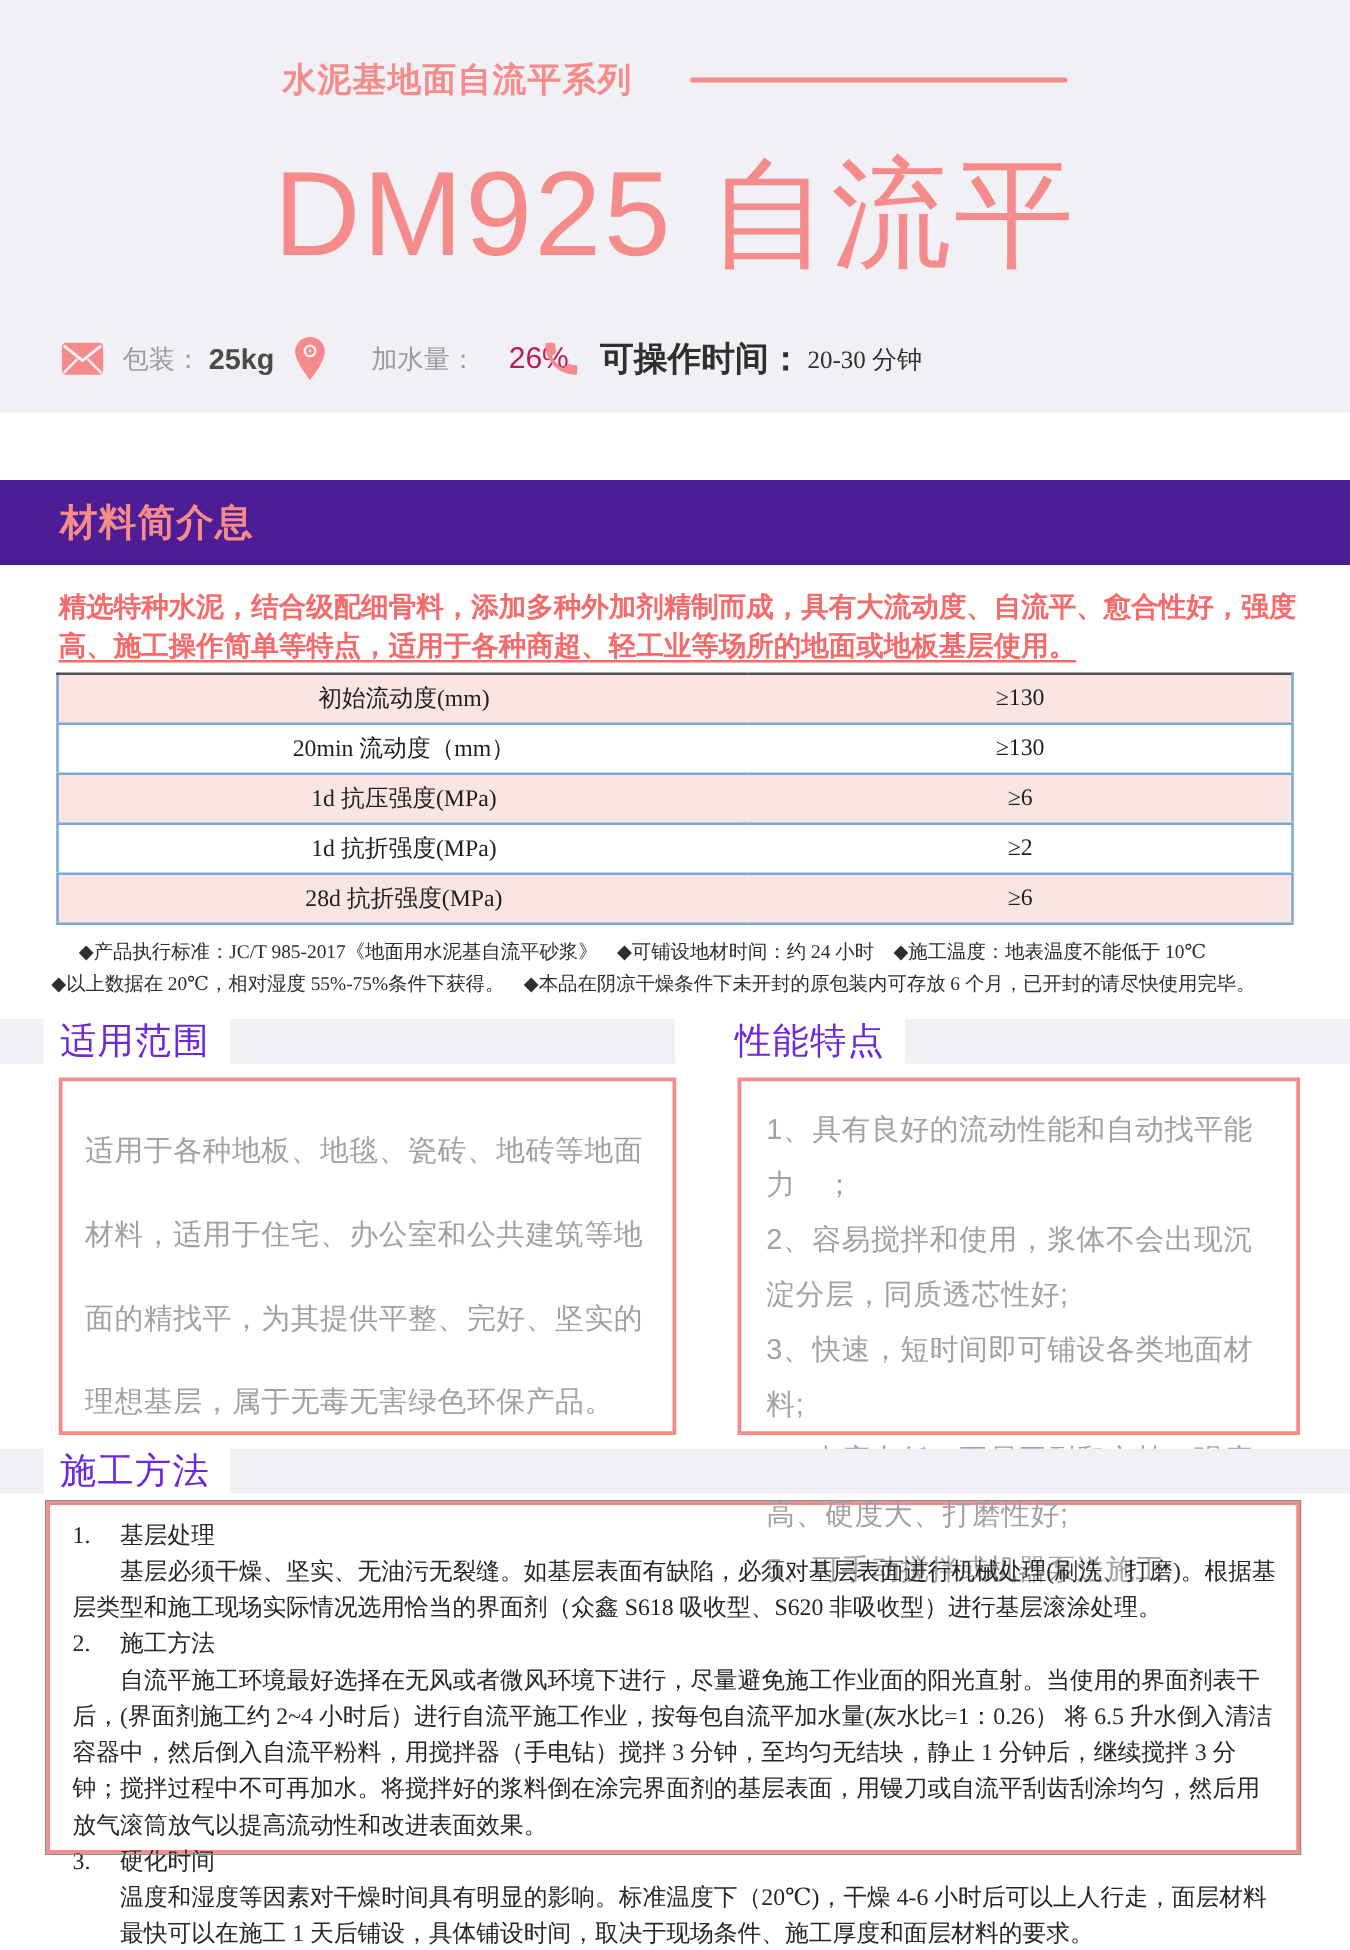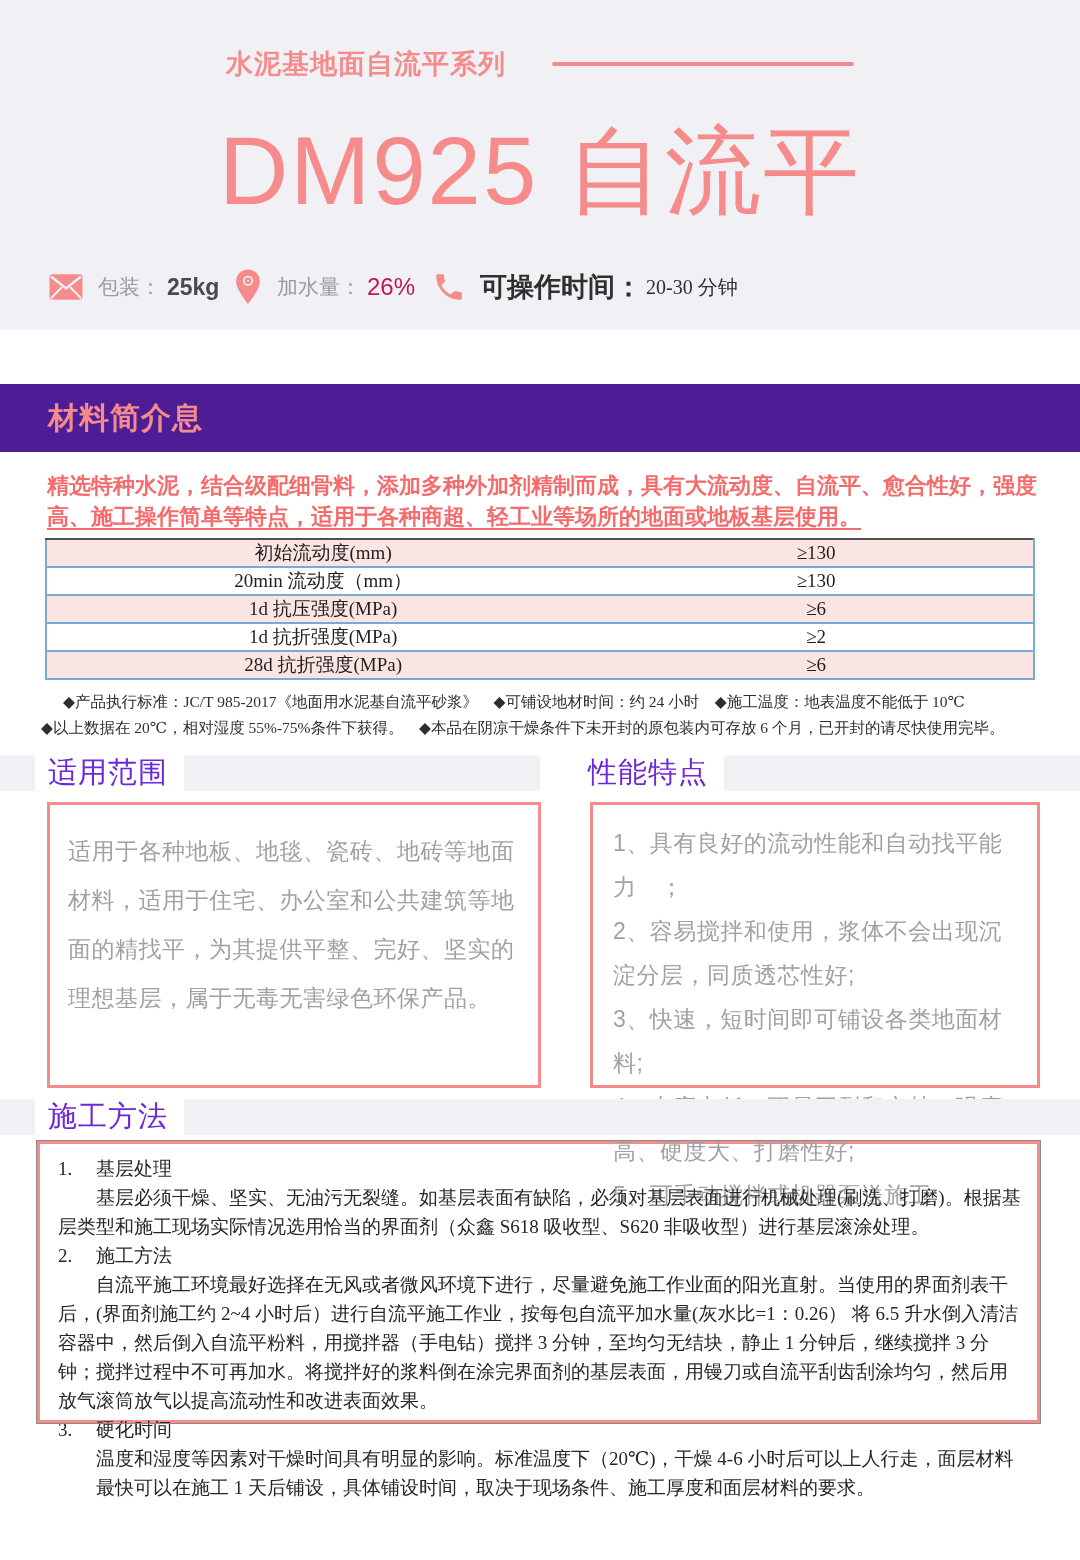--- a/index.html
+++ b/index.html
@@ -17,21 +17,21 @@
   .series-title { font-size:27px; font-weight:bold; color:#f58b8b; letter-spacing:1px; }
   .series-line { width:302px; height:4px; background:#f58b8b; border-radius:2px; margin-left:46px; }
   .product-title {
     position:absolute; top:108px; left:0; width:100%;
     text-align:center; font-size:96px; font-weight:400; color:#f58b8b; letter-spacing:2px;
   }
   .spec-row { position:absolute; top:262px; left:0; width:100%; height:50px; }
   .spec-item { position:absolute; top:0; display:flex; align-items:center; height:50px; }
   .spec-item .icon { display:flex; align-items:center; justify-content:center; margin-right:14px; }
   .spec-item-1 { left:48px; }
-  .spec-item-2 { left:233px; }
+  .spec-item-2 { left:233px;gap:20px; }
   .spec-item-3 { left:432px; }
   .spec-item-4 { left:722px; }
   .spec-label-soft { font-size:21px; color:#9a9aa0; }
   .spec-value-dark { font-size:23px; color:#4a4a4a; font-weight:bold; margin-left:6px; }
   .spec-value-light { font-size:24px; color:#be185d; margin-left:6px; }
   .spec-serif { font-family:"Liberation Serif","DejaVu Serif",serif; }
   .spec-label-ink { font-size:27px; color:#2f2f2f; font-weight:bold; }
   .spec-value-ink { font-size:20px; color:#2f2f2f; margin-left:4px; }
 
   
@@ -56,21 +56,21 @@
     font-size:22px; font-weight:bold; color:#f56a6a; line-height:31px;
   }
   .intro-text .line { display:block; white-space:nowrap; }
   .intro-text .u { text-decoration:underline; text-decoration-thickness:2px; text-underline-offset:4px; }
 
   
   .spec-table {
     margin:6px 45px 0 45px; width:990px; border-collapse:collapse;
     font-family:"Liberation Serif","DejaVu Serif",serif; font-size:19px; color:#1f1f1f;
   }
-  .spec-table td { height:28px; text-align:center; border-bottom:2px solid #79a9d9; }
+  .spec-table td { height:40px; text-align:center; border-bottom:2px solid #79a9d9; }
   .spec-table { border:2px solid #79a9d9; border-top:2px solid #4f4f4f; }
   .spec-table tr:nth-child(odd) td { background:#fbe5e3; }
   .spec-table tr:nth-child(even) td { background:#ffffff; }
   .spec-table td.c1 { width:56%; }
   .spec-table td.c2 { width:44%; }
 
   
   .notes { margin-top:9px; font-family:"Liberation Serif","DejaVu Serif",serif; color:#2e2e2e; font-size:15.5px; line-height:26px; }
   .notes .n1 { padding-left:63px; }
   .notes .n2 { padding-left:41px; }
@@ -78,21 +78,21 @@
   
   .two-col { margin-top:14px; display:flex; }
   .col-left { width:540px; }
   .col-right { width:540px; }
   .box {
     border:3px solid #f58b8b; background:#ffffff;
     color:#a0a0a5;
   }
   .scope-box {
     margin:11px 0 0 47px; width:494px; height:286px;
-    padding:22px 16px 0 18px; font-size:23px; line-height:49px; letter-spacing:0.5px;
+    padding:22px 16px 0 18px; font-size:23px; line-height:67px; letter-spacing:0.5px;
   }
   .features-box {
     margin:11px 0 0 50px; width:450px; height:286px;
     padding:16px 12px 0 20px; font-size:23px; line-height:44px; letter-spacing:0.5px;
   }
 
   
   .method { margin-top:11px; }
   .method-box {
     margin:6px 40px 0 37px; width:1003px; height:282px;

